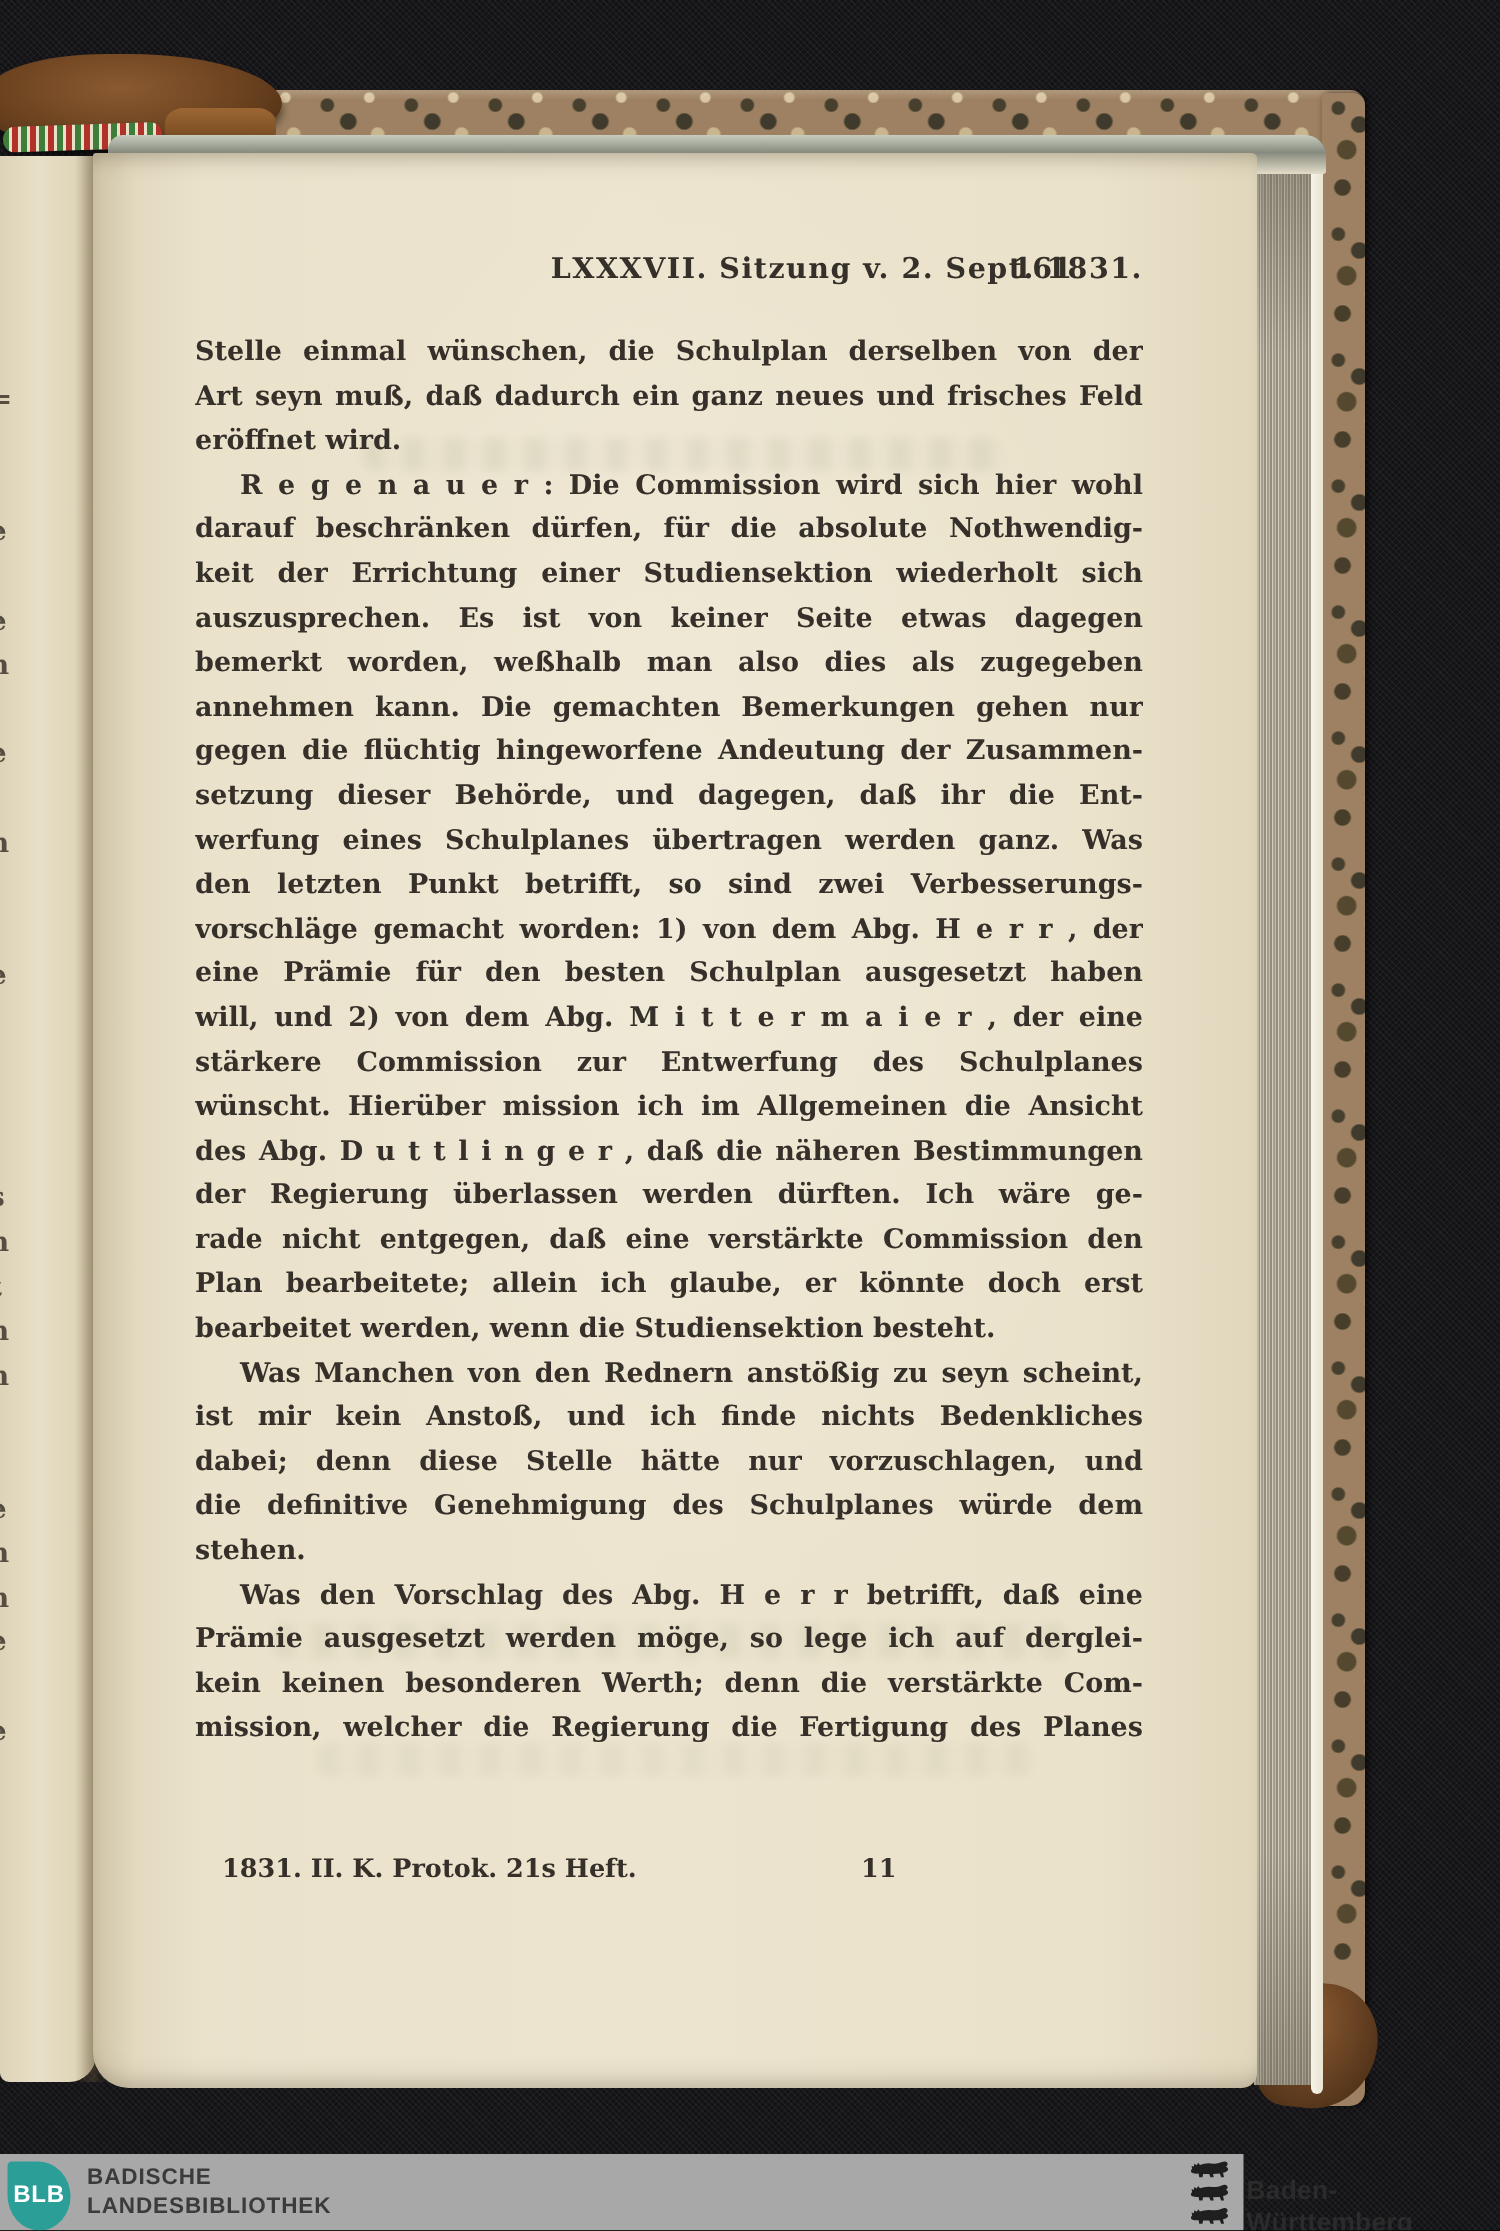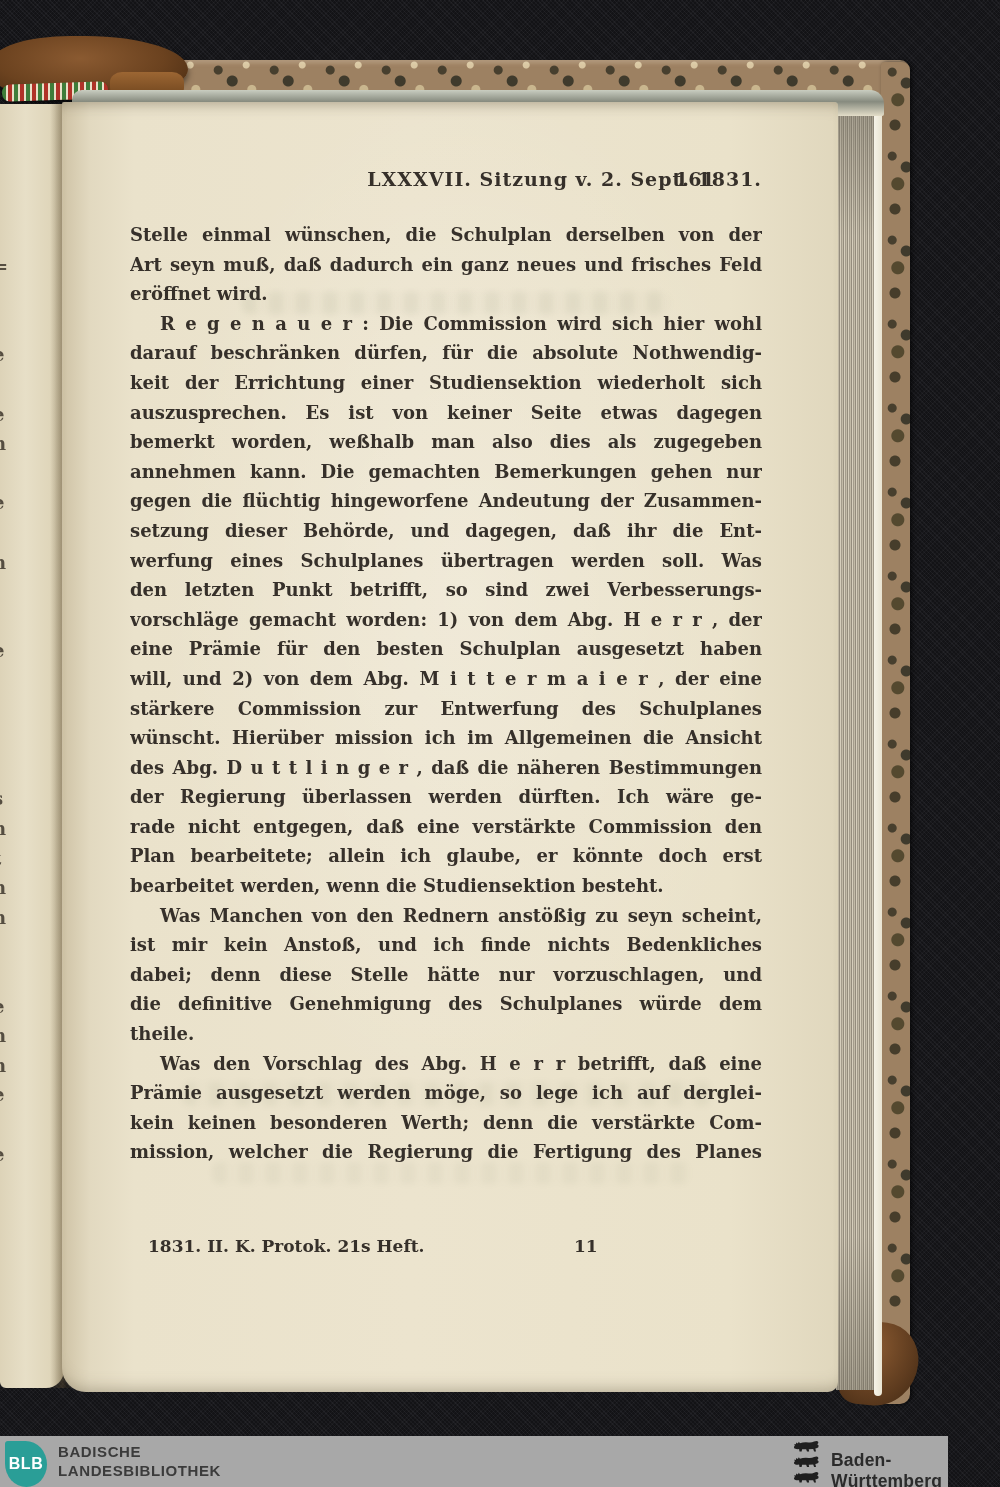--- a/index.html
+++ b/index.html
@@ -73,21 +73,21 @@
     font-size:19px;font-weight:bold;letter-spacing:1px;white-space:nowrap;}
   .scan-pagenum{position:absolute;left:545px;top:0;letter-spacing:0;}
   .lines{position:absolute;left:68px;top:122px;width:632px;font-size:18px;font-weight:bold;}
   .line{height:29.6px;overflow:hidden;text-align:justify;text-align-last:justify;white-space:nowrap;}
   .line.ind{padding-left:30px;}
   .line.end{text-align-last:left;}
   .scan-footer{position:absolute;left:68px;top:1134px;width:632px;font-size:17px;font-weight:bold;}
   .imprint{margin-left:18px;}
   .sheet{position:absolute;left:444px;top:0;}
   
-  .bar{position:absolute;left:0;top:1436px;width:948px;height:51px;background:#a8a8a8;
+  .bar{position:absolute;left:0;top:1436px;width:829px;height:51px;background:#a8a8a8;
     font-family:"Liberation Sans", sans-serif;}
   .blb-logo{position:absolute;left:5px;top:5px;width:42px;height:46px;background:#2a9e97;
     border-radius:3px 52% 50% 52%;display:flex;align-items:center;justify-content:center;}
   .blb-logo span{color:#ffffff;font-size:16px;font-weight:bold;letter-spacing:.5px;}
   .blb-label{position:absolute;left:58px;top:6px;font-size:15px;font-weight:bold;color:#3b3b3b;
     line-height:19px;letter-spacing:.6px;}
   .crest{position:absolute;left:792px;top:3px;}
   .bw-label{position:absolute;left:831px;top:14px;font-size:17.5px;font-weight:600;color:#2b2b2b;letter-spacing:.2px;}
 </style>
 </head>
@@ -159,37 +159,37 @@
         <div class="line">Art seyn muß, daß dadurch ein ganz neues und frisches Feld</div>
         <div class="line end">eröffnet wird.</div>
         <div class="line ind">R e g e n a u e r :  Die Commission wird sich hier wohl</div>
         <div class="line">darauf beschränken dürfen, für die absolute Nothwendig-</div>
         <div class="line">keit der Errichtung einer Studiensektion wiederholt sich</div>
         <div class="line">auszusprechen.  Es ist von keiner Seite etwas dagegen</div>
         <div class="line">bemerkt worden, weßhalb man also dies als zugegeben</div>
         <div class="line">annehmen kann.  Die gemachten Bemerkungen gehen nur</div>
         <div class="line">gegen die flüchtig hingeworfene Andeutung der Zusammen-</div>
         <div class="line">setzung dieser Behörde, und dagegen, daß ihr die Ent-</div>
-        <div class="line">werfung eines Schulplanes übertragen werden soll. Was</div>
+        <div class="line">werfung eines Schulplanes übertragen werden ganz. Was</div>
         <div class="line">den letzten Punkt betrifft, so sind zwei Verbesserungs-</div>
         <div class="line">vorschläge gemacht worden: 1) von dem Abg. H e r r , der</div>
         <div class="line">eine Prämie für den besten Schulplan ausgesetzt haben</div>
         <div class="line">will, und 2) von dem Abg. M i t t e r m a i e r , der eine</div>
         <div class="line">stärkere Commission zur Entwerfung des Schulplanes</div>
         <div class="line">wünscht.  Hierüber mission ich im Allgemeinen die Ansicht</div>
         <div class="line">des Abg. D u t t l i n g e r , daß die näheren Bestimmungen</div>
         <div class="line">der Regierung überlassen werden dürften.  Ich wäre ge-</div>
         <div class="line">rade nicht entgegen, daß eine verstärkte Commission den</div>
         <div class="line">Plan bearbeitete; allein ich glaube, er könnte doch erst</div>
         <div class="line end">bearbeitet werden, wenn die Studiensektion besteht.</div>
         <div class="line ind">Was Manchen von den Rednern anstößig zu seyn scheint,</div>
         <div class="line">ist mir kein Anstoß, und ich finde nichts Bedenkliches</div>
         <div class="line">dabei; denn diese Stelle hätte nur vorzuschlagen, und</div>
         <div class="line">die definitive Genehmigung des Schulplanes würde dem</div>
-        <div class="line end">theile.</div>
+        <div class="line end">stehen.</div>
         <div class="line ind">Was den Vorschlag des Abg. H e r r  betrifft, daß eine</div>
         <div class="line">Prämie ausgesetzt werden möge, so lege ich auf derglei-</div>
         <div class="line">kein keinen besonderen Werth; denn die verstärkte Com-</div>
         <div class="line">mission, welcher die Regierung die Fertigung des Planes</div>
       </div>
 
     <div class="scan-footer">
       <span class="imprint">1831. II. K. Protok. 21s Heft.</span>
       <span class="sheet">11</span>
     </div>

